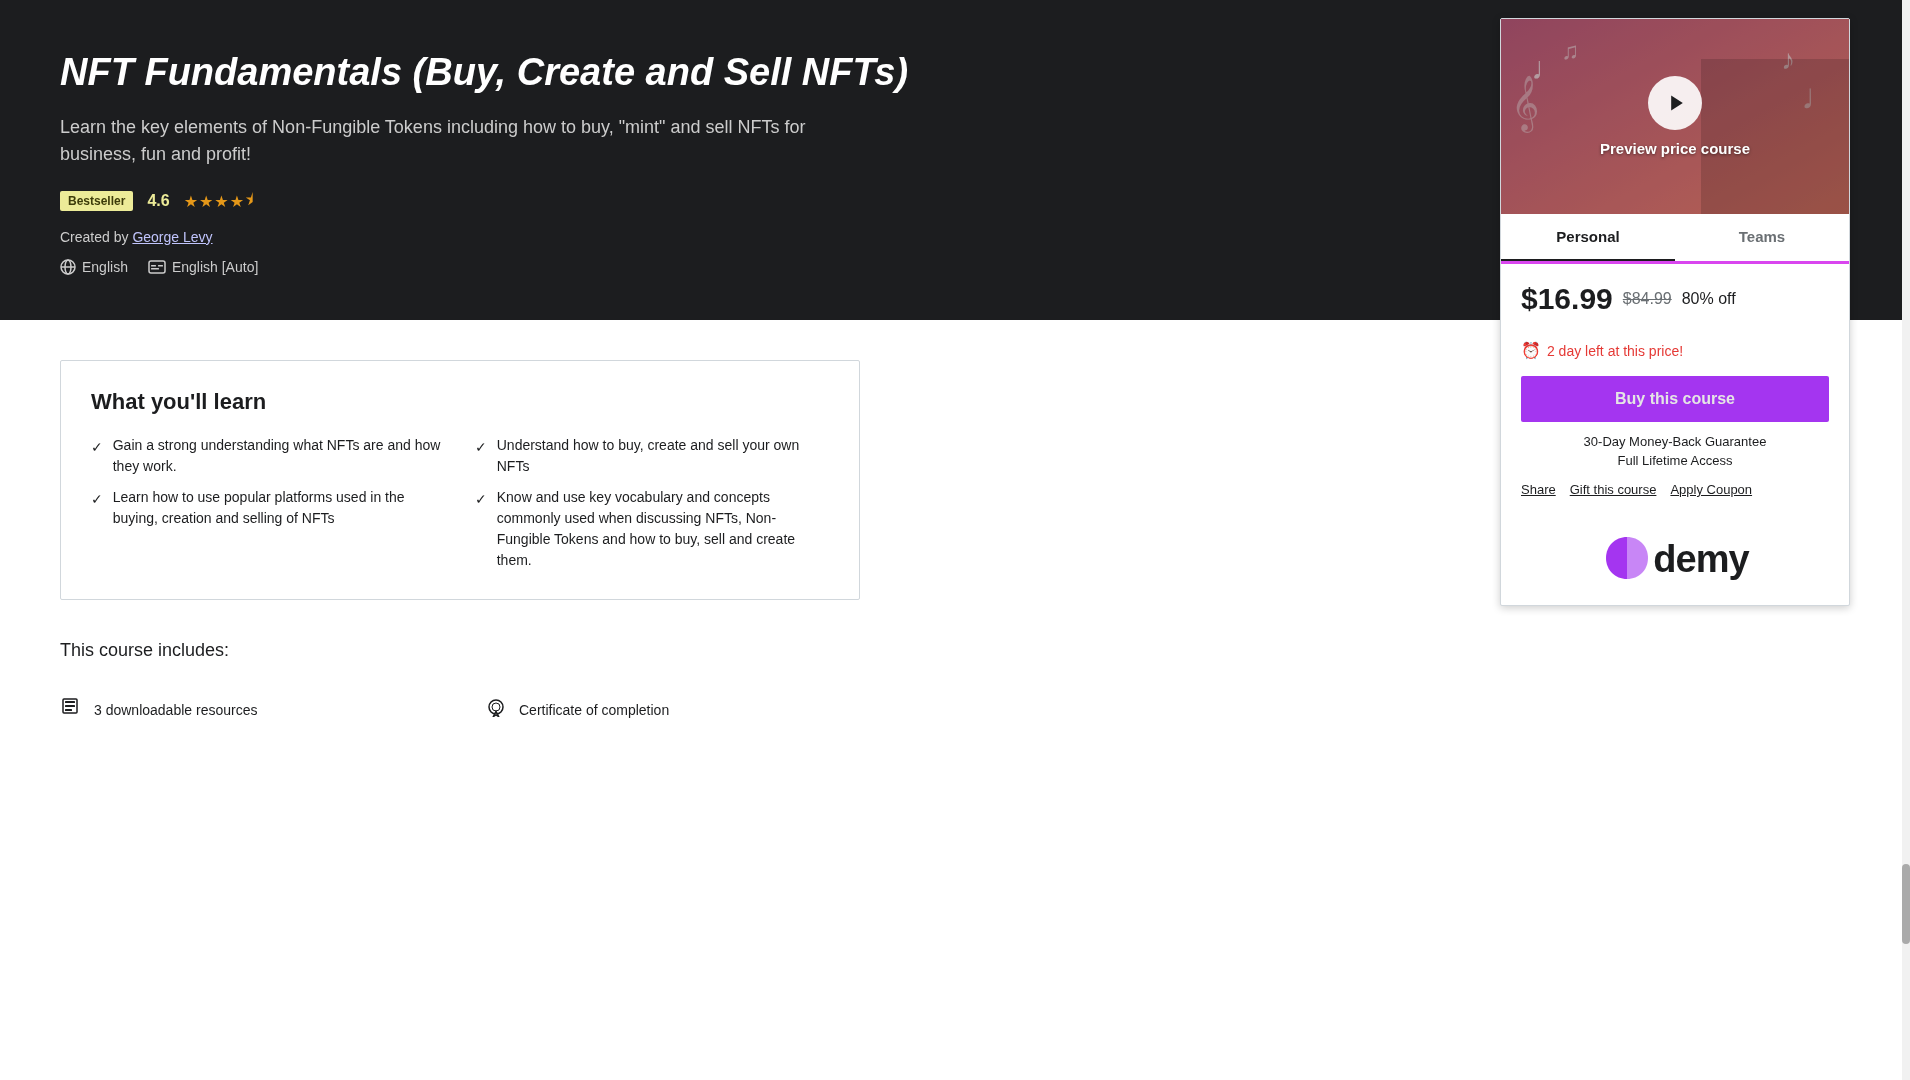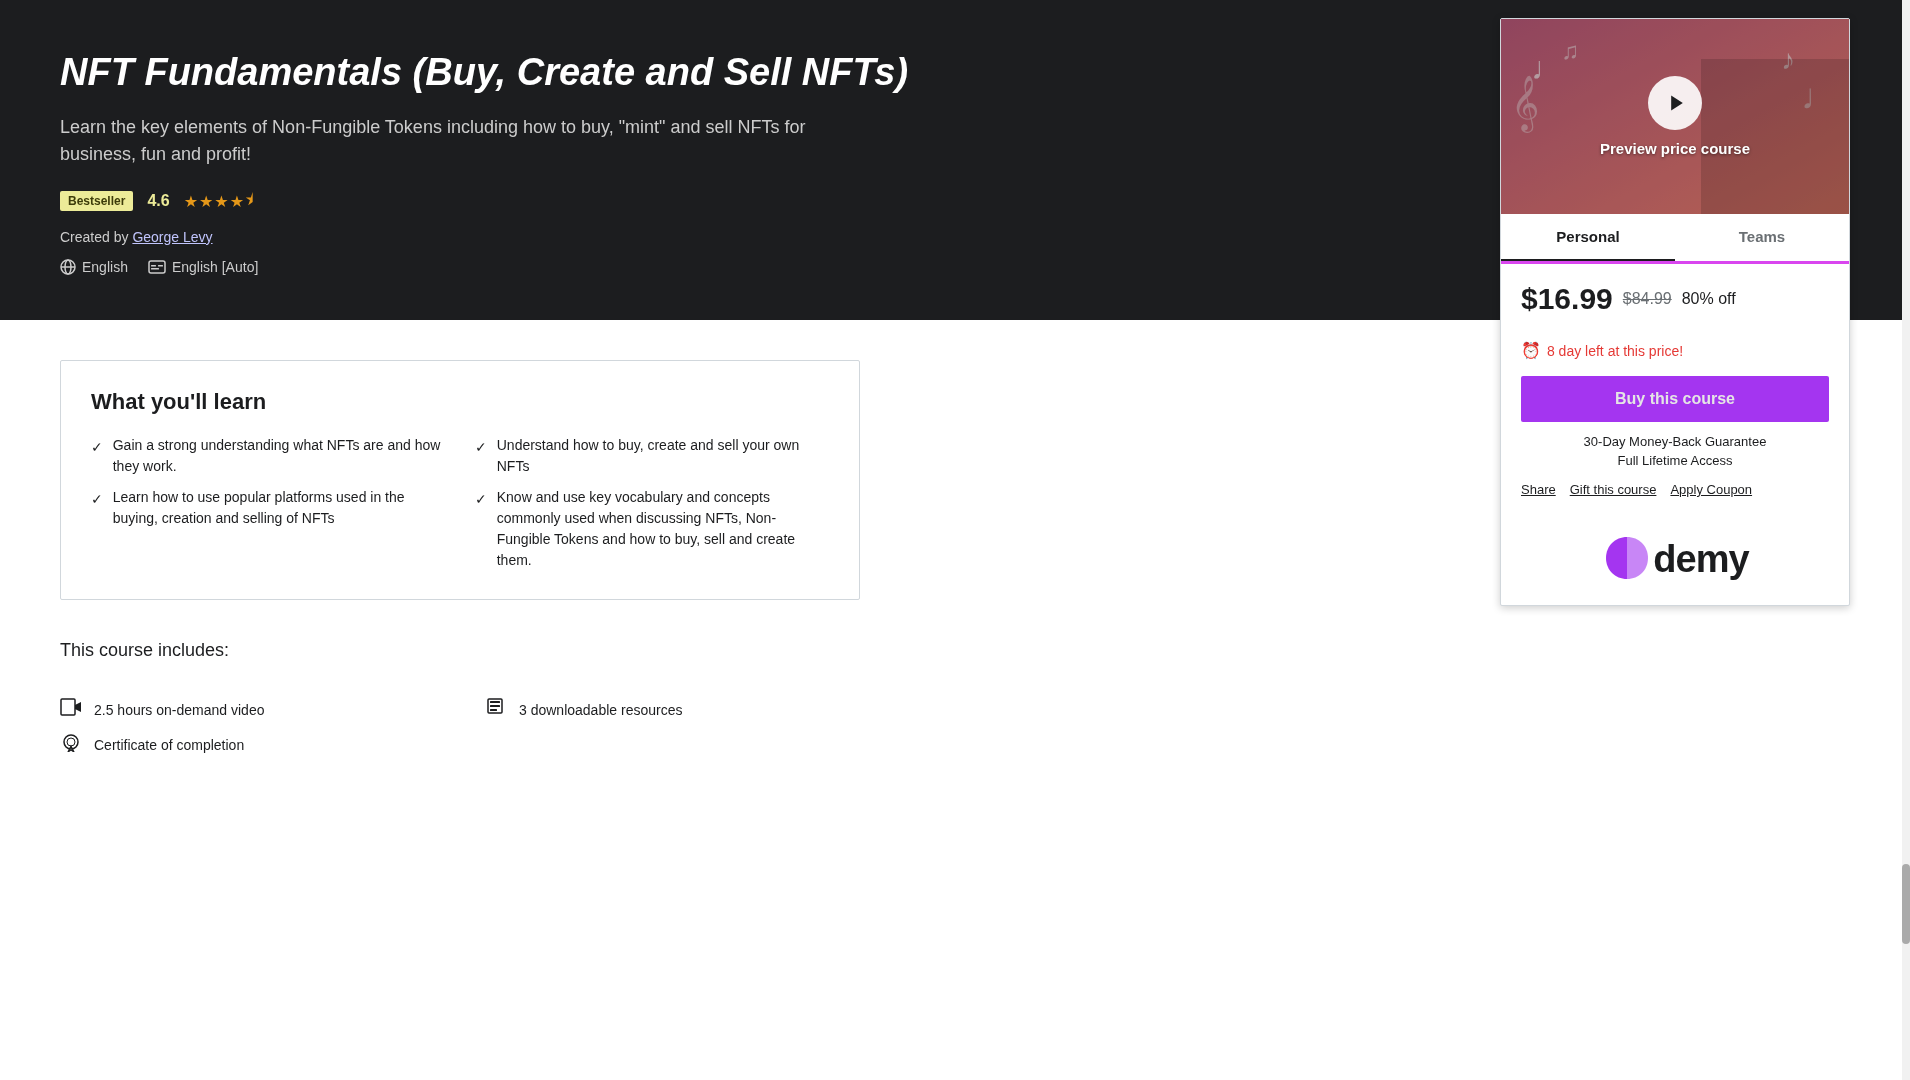--- a/index.html
+++ b/index.html
@@ -456,21 +456,21 @@
 
     <div class="card-body">
       <div class="price-row">
         <span class="price-current">$16.99</span>
         <span class="price-original">$84.99</span>
         <span class="price-discount">80% off</span>
       </div>
 
       <div class="urgency-row">
         <span class="alarm-icon">⏰</span>
-        <span>8 day left at this price!</span>
+        <span>2 day left at this price!</span>
       </div>
 
       <button class="btn-buy">Buy this course</button>
 
       <p class="guarantee-text">30-Day Money-Back Guarantee</p>
       <p class="access-text">Full Lifetime Access</p>
 
       <div class="card-links">
         <button class="card-link">Share</button>
         <button class="card-link">Gift this course</button>
@@ -510,29 +510,20 @@
       <div class="learn-item">
         <span class="check-icon">✓</span>
         <span>Know and use key vocabulary and concepts commonly used when discussing NFTs, Non-Fungible Tokens and how to buy, sell and create them.</span>
       </div>
     </div>
   </div>
 
   <div class="includes-section">
     <h2>This course includes:</h2>
     <div class="includes-grid">
-      <div class="include-item">
-        <span class="include-icon">
-          <svg width="22" height="18" viewBox="0 0 22 18" fill="none">
-            <rect x="1" y="1" width="14" height="16" rx="1" stroke="#1c1d1f" stroke-width="1.5" fill="none"></rect>
-            <polygon points="15,7 21,4 21,14 15,11" fill="#1c1d1f"></polygon>
-          </svg>
-        </span>
-        <span>2.5 hours on-demand video</span>
-      </div>
       <div class="include-item">
         <span class="include-icon">
           <svg width="20" height="20" viewBox="0 0 20 20" fill="none">
             <rect x="2" y="2" width="14" height="14" rx="1" stroke="#1c1d1f" stroke-width="1.5" fill="none"></rect>
             <rect x="4" y="4" width="10" height="2" rx="0.5" fill="#1c1d1f"></rect>
             <rect x="4" y="8" width="10" height="2" rx="0.5" fill="#1c1d1f"></rect>
             <rect x="4" y="12" width="7" height="2" rx="0.5" fill="#1c1d1f"></rect>
           </svg>
         </span>
         <span>3 downloadable resources</span>

